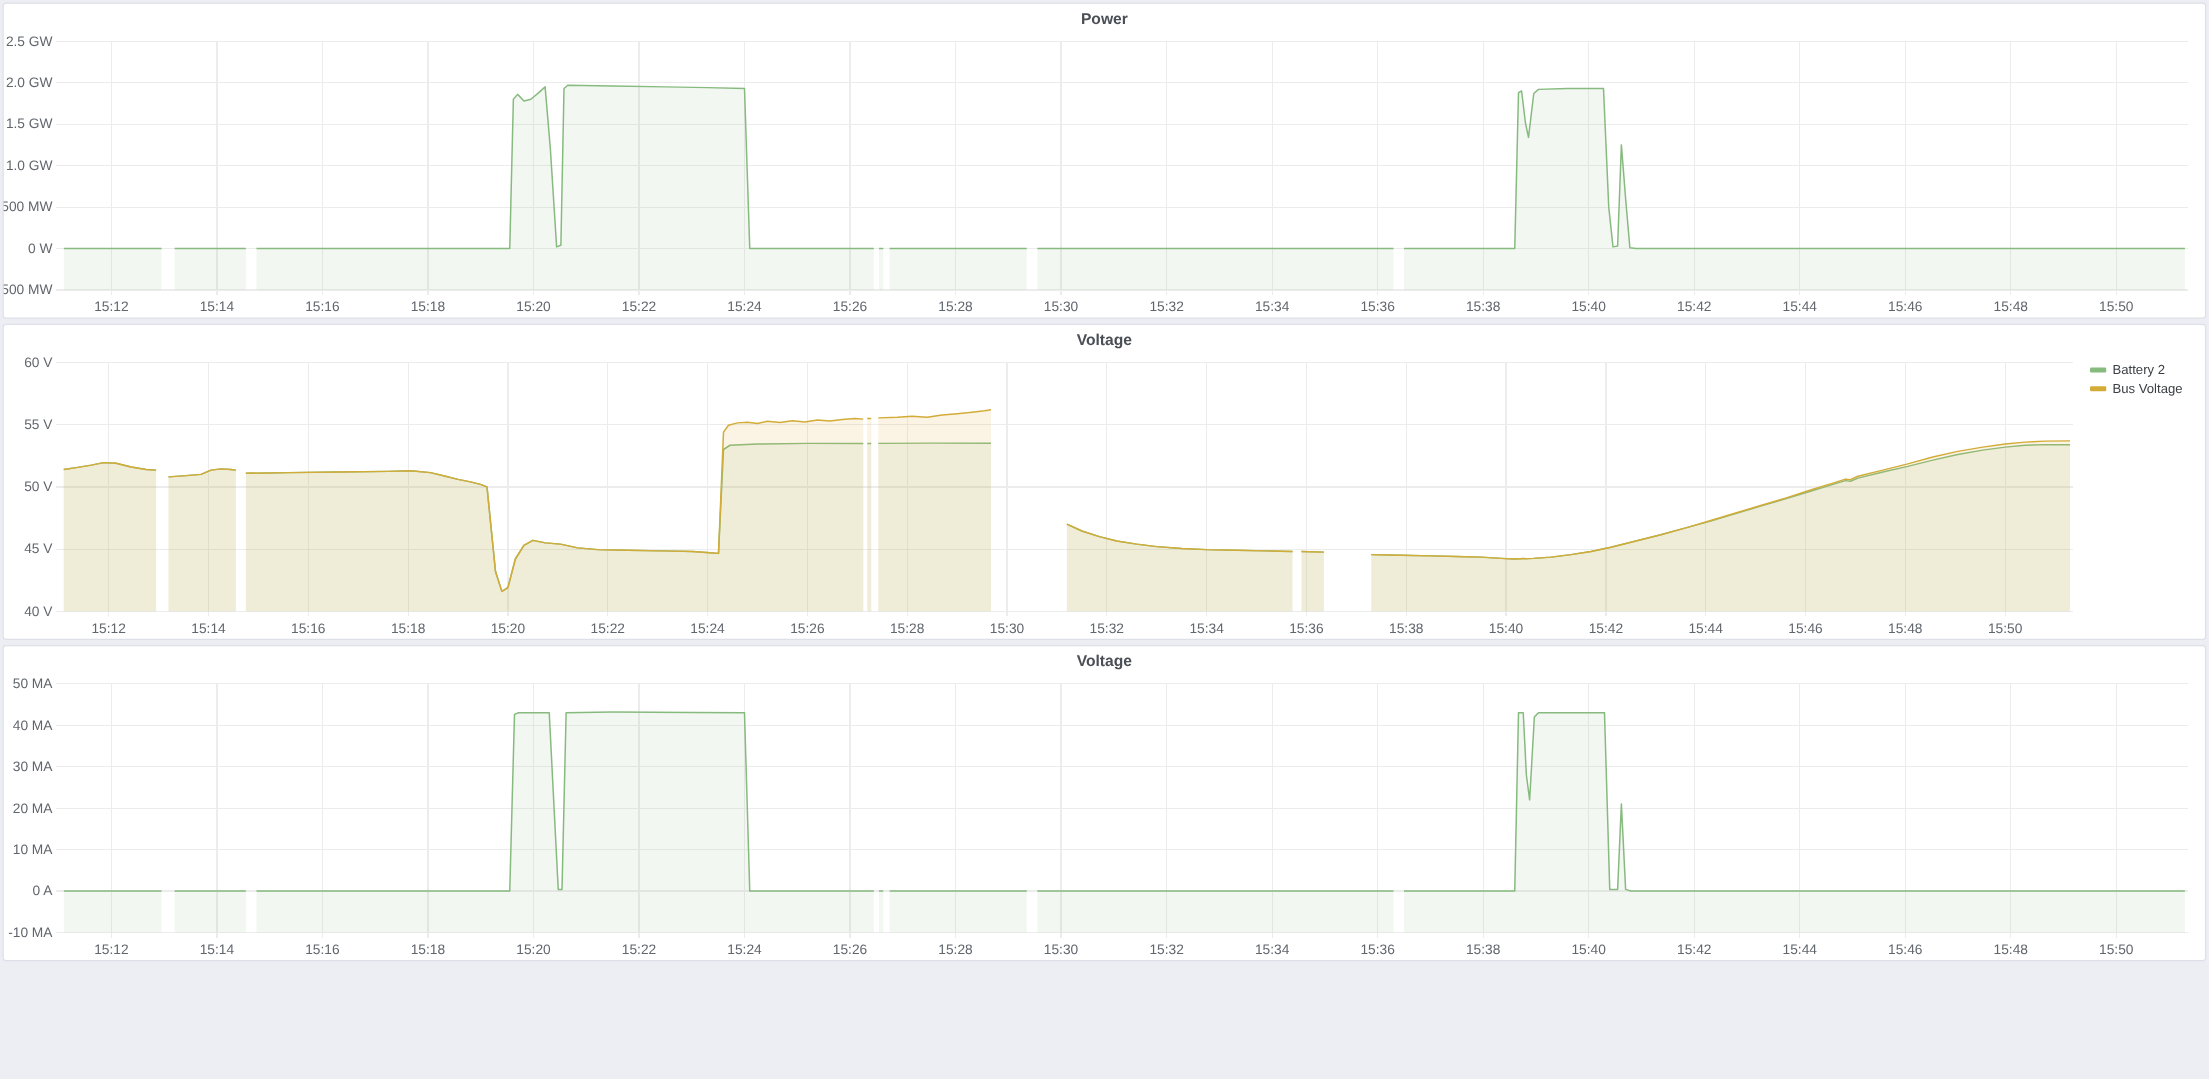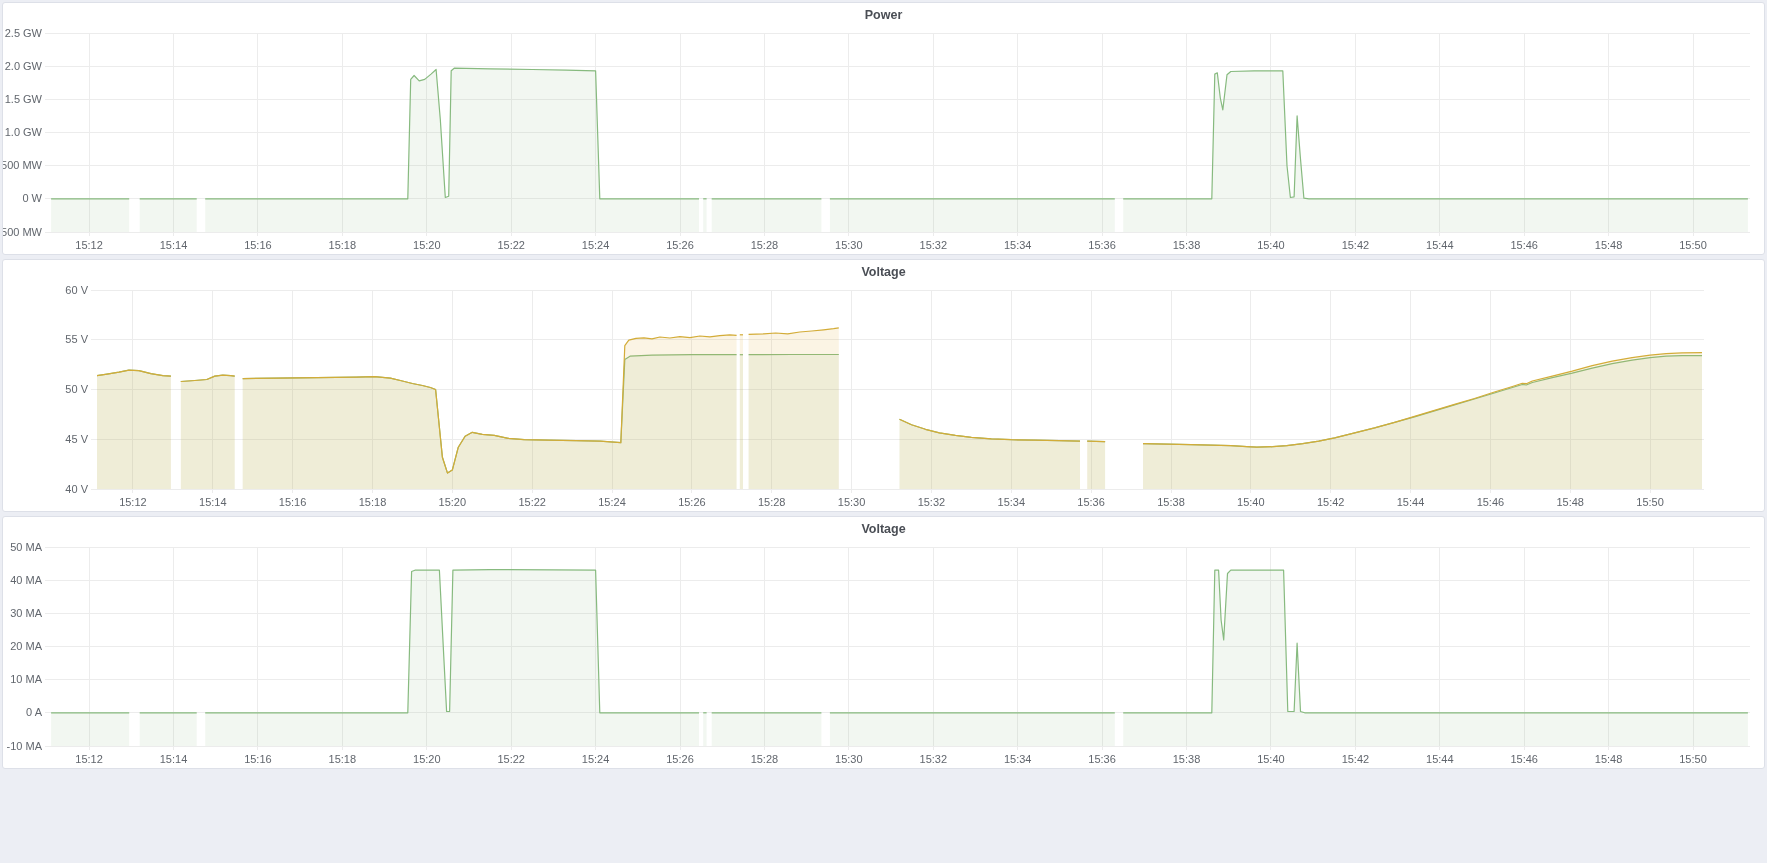--- a/index.html
+++ b/index.html
@@ -286,20 +286,30 @@
             <path fill="rgba(224,170,50,0.13)" stroke="none" d="M699.6,205.0 L699.6,50.3 L714.8,49.8 L726.7,49.0 L738.7,49.8 L750.7,48.0 L762.7,47.0 L774.6,45.8 L784.6,44.6 L789.8,43.8 L789.8,205.0 Z"></path>
             <polyline fill="none" stroke="#d3ac38" stroke-width="1.2" stroke-linejoin="round" points="699.6,50.3 714.8,49.8 726.7,49.0 738.7,49.8 750.7,48.0 762.7,47.0 774.6,45.8 784.6,44.6 789.8,43.8"></polyline>
             <path fill="rgba(224,170,50,0.13)" stroke="none" d="M850.5,205.0 L850.5,135.3 L862.5,140.8 L876.5,145.3 L890.4,148.8 L906.4,151.3 L922.4,153.3 L942.3,154.8 L962.3,155.7 L986.2,156.2 L1010.2,156.7 L1031.0,157.2 L1031.0,205.0 Z"></path>
             <polyline fill="none" stroke="#d3ac38" stroke-width="1.2" stroke-linejoin="round" points="850.5,135.3 862.5,140.8 876.5,145.3 890.4,148.8 906.4,151.3 922.4,153.3 942.3,154.8 962.3,155.7 986.2,156.2 1010.2,156.7 1031.0,157.2"></polyline>
             <path fill="rgba(224,170,50,0.13)" stroke="none" d="M1038.2,205.0 L1038.2,157.2 L1056.1,157.7 L1056.1,205.0 Z"></path>
             <polyline fill="none" stroke="#d3ac38" stroke-width="1.2" stroke-linejoin="round" points="1038.2,157.2 1056.1,157.7"></polyline>
             <path fill="rgba(224,170,50,0.13)" stroke="none" d="M1094.0,205.0 L1094.0,159.7 L1118.0,160.2 L1142.0,160.7 L1161.9,161.2 L1181.9,161.7 L1197.9,162.7 L1207.8,163.2 L1223.8,162.7 L1237.8,161.7 L1253.7,159.7 L1269.7,157.2 L1285.7,153.8 L1305.7,148.8 L1325.6,143.8 L1345.6,138.3 L1365.5,132.4 L1385.5,126.4 L1405.5,120.4 L1425.4,114.5 L1445.4,108.0 L1463.4,102.5 L1473.3,99.3 L1477.3,99.7 L1483.3,97.0 L1503.3,92.1 L1523.2,87.1 L1543.2,81.6 L1563.2,77.1 L1583.1,73.7 L1601.1,71.2 L1617.1,69.7 L1633.0,68.9 L1653.0,68.7 L1653.0,205.0 Z"></path>
             <polyline fill="none" stroke="#d3ac38" stroke-width="1.2" stroke-linejoin="round" points="1094.0,159.7 1118.0,160.2 1142.0,160.7 1161.9,161.2 1181.9,161.7 1197.9,162.7 1207.8,163.2 1223.8,162.7 1237.8,161.7 1253.7,159.7 1269.7,157.2 1285.7,153.8 1305.7,148.8 1325.6,143.8 1345.6,138.3 1365.5,132.4 1385.5,126.4 1405.5,120.4 1425.4,114.5 1445.4,108.0 1463.4,102.5 1473.3,99.3 1477.3,99.7 1483.3,97.0 1503.3,92.1 1523.2,87.1 1543.2,81.6 1563.2,77.1 1583.1,73.7 1601.1,71.2 1617.1,69.7 1633.0,68.9 1653.0,68.7"></polyline>
           </g>
         </svg>
+      <div class="legend-col">
+        <div class="legend-item">
+          <span class="legend-swatch" style="background: rgb(135, 186, 127);"></span>
+          <span>Battery 2</span>
+        </div>
+        <div class="legend-item">
+          <span class="legend-swatch" style="background: rgb(211, 172, 56);"></span>
+          <span>Bus Voltage</span>
+        </div>
+      </div>
     </div>
   </div>
 
   <div class="panel">
     <div class="panel-title">Voltage</div>
     <div class="panel-body">
       <svg class="chart" viewBox="0 0 1761 227">
           <g>
             <line class="grid" x1="46" y1="6.0" x2="1747" y2="6.0"></line>
             <line class="grid" x1="42" y1="6.0" x2="46" y2="6.0"></line>

